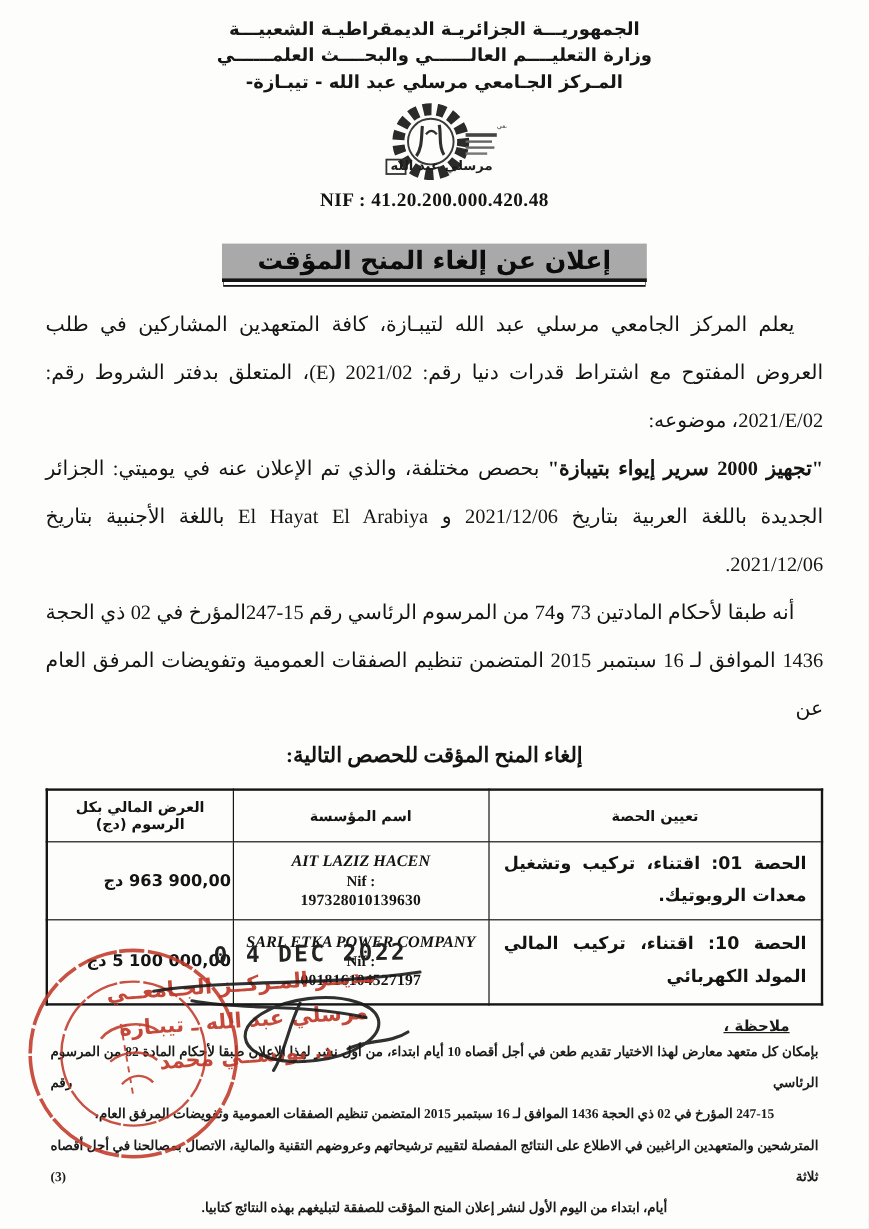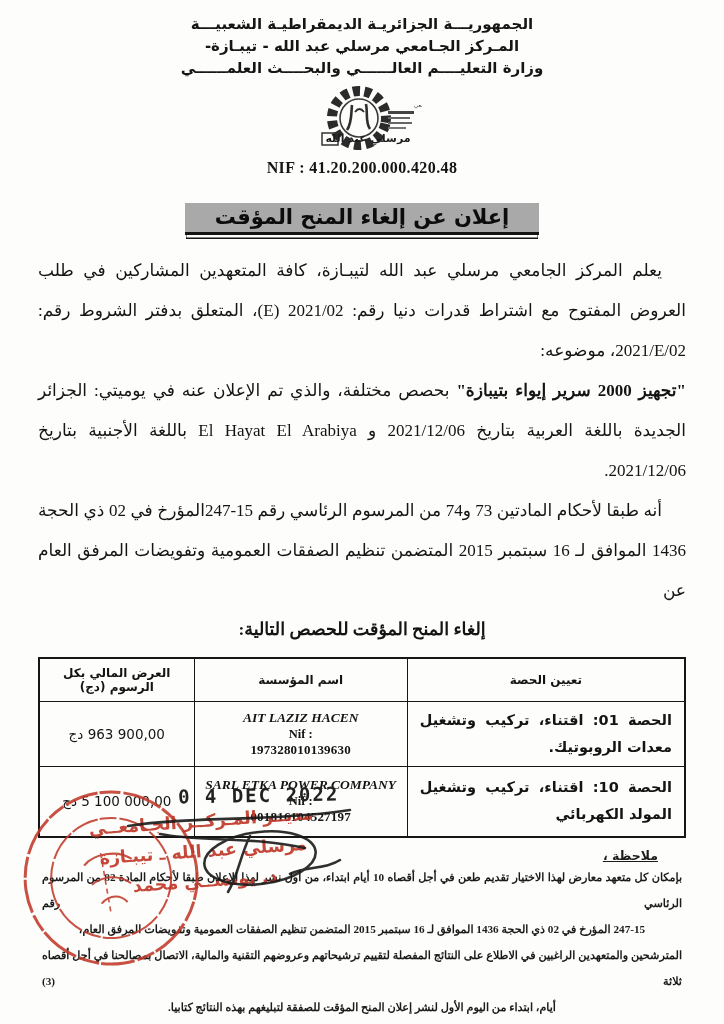--- a/index.html
+++ b/index.html
@@ -34,21 +34,21 @@
   table.lots th{ height:40px; font-family:"DejaVu Sans",sans-serif; font-weight:bold;
     font-size:12px; text-align:center;}
   td.lot-cell{ font-weight:bold; font-size:14.5px; line-height:27px;
     padding:5px 12px; text-align:justify; font-family:"DejaVu Sans",sans-serif;}
   td.company-cell{ text-align:center; padding:3px 0; line-height:16px;}
   .company-name{ font-style:italic; font-weight:bold; font-size:13.5px;
     font-family:"Liberation Serif",serif; direction:ltr; display:block;}
   .nif-label{ font-weight:bold; font-size:12.5px; direction:ltr; display:block; font-family:"Liberation Serif",serif;}
   .nif-value{ font-weight:bold; font-size:13px; direction:ltr; display:block;
     font-family:Liberation Serif, serif; letter-spacing:.2px;}
-  td.offer-cell{ text-align:center; font-weight:normal; font-size:13.5px;
+  td.offer-cell{ text-align:right; font-weight:bold; font-size:13.5px;
     font-family:"DejaVu Sans",sans-serif;}
   td.offer-cell .amt{ direction:ltr; unicode-bidi:isolate;}
   
   .note{ margin:8px 42px 0; color:#1b1b1b;}
   .note-heading{ display:inline-block; margin-right:24px; font-weight:bold;
     font-size:12.5px; text-decoration:underline; font-family:"DejaVu Sans",sans-serif;}
   .note-line{ font-weight:bold; font-size:11.2px; line-height:26px; margin:0;}
   .nl-justify{ text-align:justify; text-align-last:justify;}
   .nl-center{ text-align:center;}
   
@@ -61,22 +61,22 @@
   .stamp-svg{ position:absolute; left:16px; top:782px; opacity:.88;}
   .scribble-svg{ position:absolute; left:100px; top:796px;}
 </style>
 </head>
 <body>
 
 <div class="page">
 
   <div class="gov-header">
     <div>الجمهوريـــة الجزائريـة الديمقراطيـة الشعبيـــة</div>
+    <div>وزارة التعليــــم العالــــــي والبحــــث العلمــــــي</div>
     <div>المـركز الجـامعي مرسلي عبد الله  - تيبـازة-</div>
-    <div>وزارة التعليــــم العالــــــي والبحــــث العلمــــــي</div>
   </div>
 
   <div class="logo-wrap">
     <svg width="120" height="76" viewBox="0 0 120 76">
       <circle cx="57" cy="37" r="27" fill="none" stroke="#2b2b2b" stroke-width="10" stroke-dasharray="7 4.5" transform="rotate(12 57 37)"></circle>
       <circle cx="57" cy="37" r="19" fill="none" stroke="#3a3a3a" stroke-width="1.6"></circle>
       <path d="M50 24 C49 33 50 42 45 49" fill="none" stroke="#2e2e2e" stroke-width="2.6"></path>
       <path d="M64 23 C66 32 63 41 68 48" fill="none" stroke="#2e2e2e" stroke-width="2.6"></path>
       <path d="M53 31 C56 27 59 27 62 31" fill="none" stroke="#2e2e2e" stroke-width="1.8"></path>
       <rect x="86" y="30" width="26" height="3" fill="#444"></rect>
@@ -122,21 +122,21 @@
           <span class="company-name">AIT LAZIZ HACEN</span>
           <span class="nif-label">Nif :</span>
           <span class="nif-value">197328010139630</span>
         </td>
         <td class="offer-cell">
           <span class="amt">963 900,00</span>
           <span>دج</span>
         </td>
       </tr>
       <tr style="height:70px;">
-        <td class="lot-cell">الحصة 10: اقتناء، تركيب وتشغيل المولد الكهربائي</td>
+        <td class="lot-cell">الحصة 10: اقتناء، تركيب المالي المولد الكهربائي</td>
         <td class="company-cell">
           <span class="company-name">SARL ETKA POWER COMPANY</span>
           <span class="nif-label">Nif :</span>
           <span class="nif-value">001816104527197</span>
         </td>
         <td class="offer-cell">
           <span class="amt">5 100 000,00</span>
           <span>دج</span>
         </td>
       </tr>

